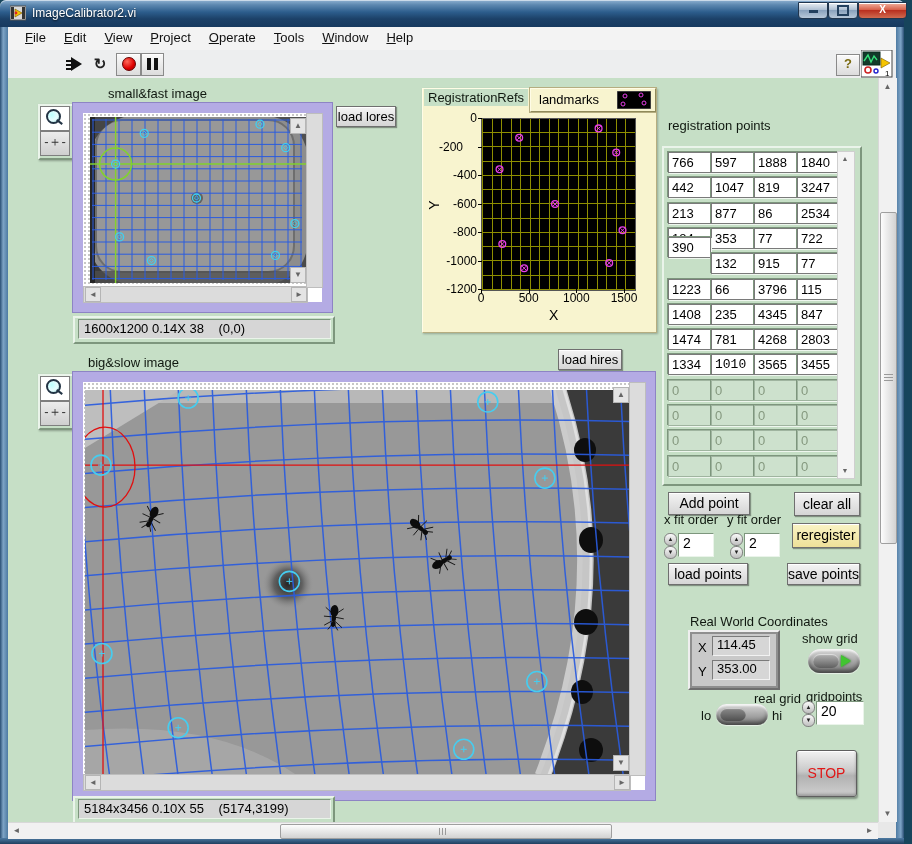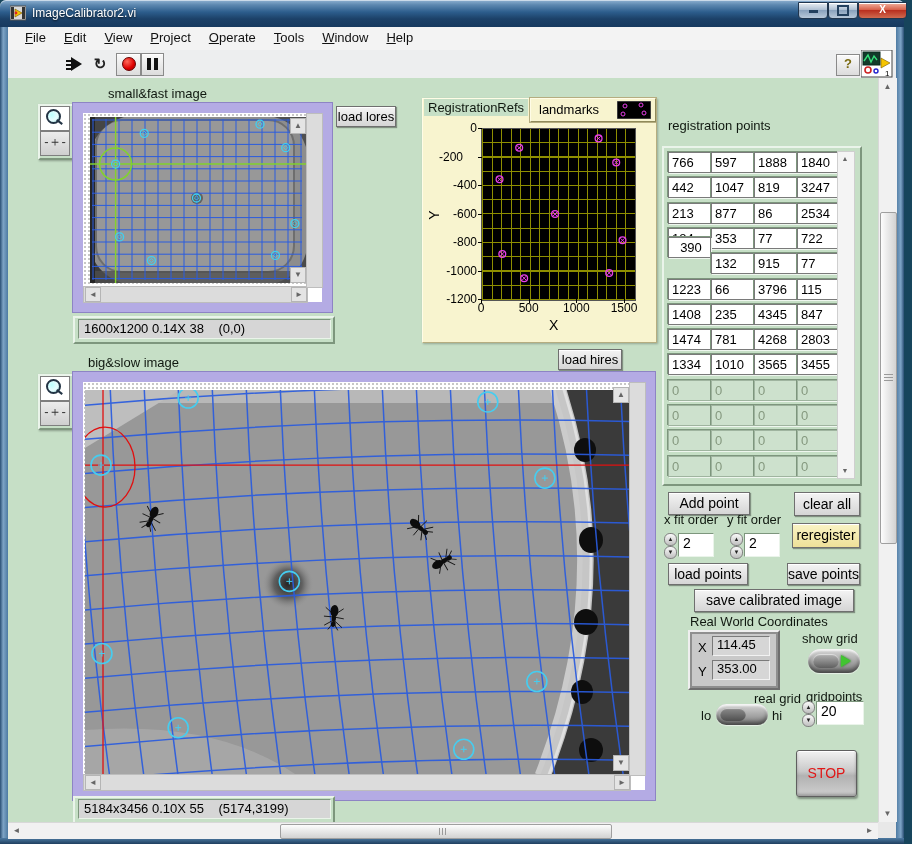--- a/index.html
+++ b/index.html
@@ -38,21 +38,21 @@
   .g-field{border:2px solid;border-color:#7d967d #eaf4ea #eaf4ea #7d967d;background:#d6d6d6;}
   .status-text{font-size:13px;color:#000;white-space:pre;line-height:18px;padding-left:5px;}
   .viewer{border:10px solid #b4abe4;box-shadow:0 0 0 1px #8d84c4;background:#fff;}
   .dotted{background:#fff;background-image:radial-gradient(#c7c7c7 1px,transparent 1.2px);background-size:4px 4px;}
   .sb{background:#dcdcdc;border:1px solid #bdbdbd;}
   .sb-arrow{background:#e4e4e4;border:1px solid #b5b5b5;color:#666;font-size:8px;line-height:13px;text-align:center;}
   .sb-thumb{background:linear-gradient(90deg,#fdfdfd,#d2d2d2);border:1px solid #9f9f9f;border-radius:2px;}
   .sb-thumb-h{background:linear-gradient(180deg,#fdfdfd,#d2d2d2);border:1px solid #9f9f9f;border-radius:2px;}
   .grip{background:repeating-linear-gradient(90deg,#9a9a9a 0 1px,transparent 1px 3px);}
   
-  .graph-panel{background:#f8f4cf;border:1px solid;border-color:#fffce6 #b5ad80 #b5ad80 #fffce6;box-shadow:1px 1px 2px rgba(0,0,0,.25);margin-top:10px;}
+  .graph-panel{background:#f8f4cf;border:1px solid;border-color:#fffce6 #b5ad80 #b5ad80 #fffce6;box-shadow:1px 1px 2px rgba(0,0,0,.25);}
   .graph-title{background:#c6dfc6;padding:1px 4px;font-size:13px;color:#101810;}
   .legend{background:#f8f4cf;border:1px solid;border-color:#fffce6 #8f8a5a #8f8a5a #fffce6;box-shadow:0 0 0 1px #b5ad80;}
   .plot{background:#000;border:1px solid #555;
     background-image:repeating-linear-gradient(90deg,#8f8f00 0 1px,transparent 1px 9.56px),
                      repeating-linear-gradient(0deg,#8f8f00 0 1px,transparent 1px 14.25px);}
   .tick-label{position:absolute;font-size:12px;color:#000;}
   .tickmark{position:absolute;background:#000;}
   
   .cell{position:absolute;width:38px;height:19px;background:#fff;border:1px solid #7a7a7a;
     box-shadow:1px 1px 0 #eef6ee,-1px -1px 0 #7d967d;font-size:13px;color:#000;padding-left:3px;line-height:19px;}
@@ -342,38 +342,38 @@
         <div class="cell" style="left: 90px; top: 29.3px;">819</div>
         <div class="cell" style="left: 133px; top: 29.3px;">3247</div>
         <div class="cell" style="left: 4px; top: 54.6px;">213</div>
         <div class="cell" style="left: 47px; top: 54.6px;">877</div>
         <div class="cell" style="left: 90px; top: 54.6px;">86</div>
         <div class="cell" style="left: 133px; top: 54.6px;">2534</div>
         <div class="cell" style="left: 4px; top: 79.9px;">184</div>
         <div class="cell" style="left: 47px; top: 79.9px;">353</div>
         <div class="cell" style="left: 90px; top: 79.9px;">77</div>
         <div class="cell" style="left: 133px; top: 79.9px;">722</div>
-        <div class="cell" style="left: 4px; top: 89px; text-align: center;">390</div>
+        <div class="cell" style="left: 4px; top: 89px;">390</div>
         <div class="cell" style="left: 47px; top: 105.2px;">132</div>
         <div class="cell" style="left: 90px; top: 105.2px;">915</div>
         <div class="cell" style="left: 133px; top: 105.2px;">77</div>
         <div class="cell" style="left: 4px; top: 130.5px;">1223</div>
         <div class="cell" style="left: 47px; top: 130.5px;">66</div>
         <div class="cell" style="left: 90px; top: 130.5px;">3796</div>
         <div class="cell" style="left: 133px; top: 130.5px;">115</div>
         <div class="cell" style="left: 4px; top: 155.8px;">1408</div>
         <div class="cell" style="left: 47px; top: 155.8px;">235</div>
         <div class="cell" style="left: 90px; top: 155.8px;">4345</div>
         <div class="cell" style="left: 133px; top: 155.8px;">847</div>
         <div class="cell" style="left: 4px; top: 181.1px;">1474</div>
         <div class="cell" style="left: 47px; top: 181.1px;">781</div>
         <div class="cell" style="left: 90px; top: 181.1px;">4268</div>
         <div class="cell" style="left: 133px; top: 181.1px;">2803</div>
         <div class="cell" style="left: 4px; top: 206.4px;">1334</div>
-        <div class="cell" style="left: 47px; top: 206.4px;">1010</div>
+        <div class="cell" style="left: 47px; top: 206.4px; font-family: Liberation Mono, monospace;">1010</div>
         <div class="cell" style="left: 90px; top: 206.4px;">3565</div>
         <div class="cell" style="left: 133px; top: 206.4px;">3455</div>
         <div class="cell cell-off" style="left: 4px; top: 231.7px;">0</div>
         <div class="cell cell-off" style="left: 47px; top: 231.7px;">0</div>
         <div class="cell cell-off" style="left: 90px; top: 231.7px;">0</div>
         <div class="cell cell-off" style="left: 133px; top: 231.7px;">0</div>
         <div class="cell cell-off" style="left: 4px; top: 257px;">0</div>
         <div class="cell cell-off" style="left: 47px; top: 257px;">0</div>
         <div class="cell cell-off" style="left: 90px; top: 257px;">0</div>
         <div class="cell cell-off" style="left: 133px; top: 257px;">0</div>
@@ -402,21 +402,20 @@
     <div class="abs spin-field" style="left:14px;top:0;width:30px;height:21px;">2</div>
   </div>
   <div class="abs" style="left:730px;top:533px;width:50px;height:26px;">
     <div class="abs spin-btn" style="left:0;top:0;">▲</div>
     <div class="abs spin-btn" style="left:0;top:13px;">▼</div>
     <div class="abs spin-field" style="left:14px;top:0;width:30px;height:21px;">2</div>
   </div>
   <div class="abs btn btn-yellow" style="left:792px;top:523px;width:66px;height:23px;line-height:23px;font-size:14px;">reregister</div>
   <div class="abs btn" style="left:668px;top:563px;width:78px;height:20px;line-height:20px;font-size:14px;">load points</div>
   <div class="abs btn" style="left:787px;top:563px;width:71px;height:20px;line-height:20px;font-size:14px;">save points</div>
-  <div class="abs btn" style="left:694px;top:589px;width:158px;height:21px;line-height:21px;font-size:14px;">save calibrated image</div>
 
   <span class="abs lv-label" style="left:690px;top:614px;">Real World Coordinates</span>
   <div class="abs coord-box" style="left:688px;top:630px;width:88px;height:56px;">
     <div class="abs" style="left:8px;top:6px;"><span class="coord-lab">X</span></div>
     <div class="abs coord-val" style="left:22px;top:4px;width:52px;height:18px;">114.45</div>
     <div class="abs" style="left:8px;top:30px;"><span class="coord-lab">Y</span></div>
     <div class="abs coord-val" style="left:22px;top:28px;width:52px;height:18px;">353.00</div>
   </div>
 
   <span class="abs lv-label" style="left:802px;top:631px;">show grid</span>

